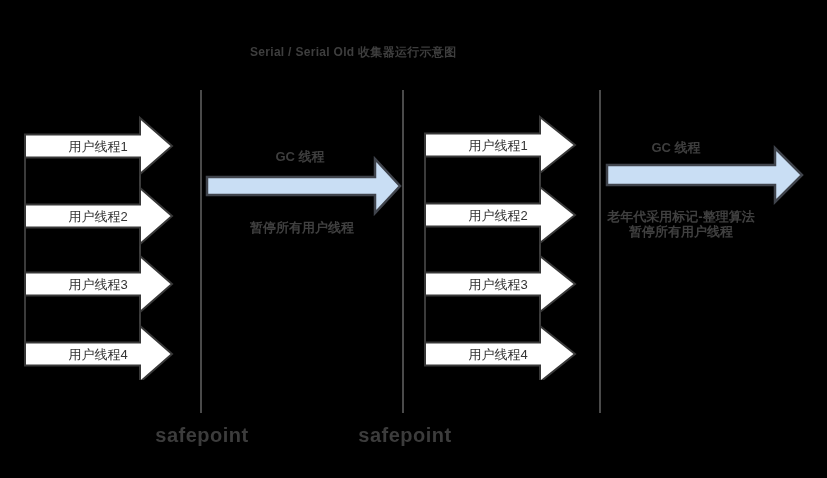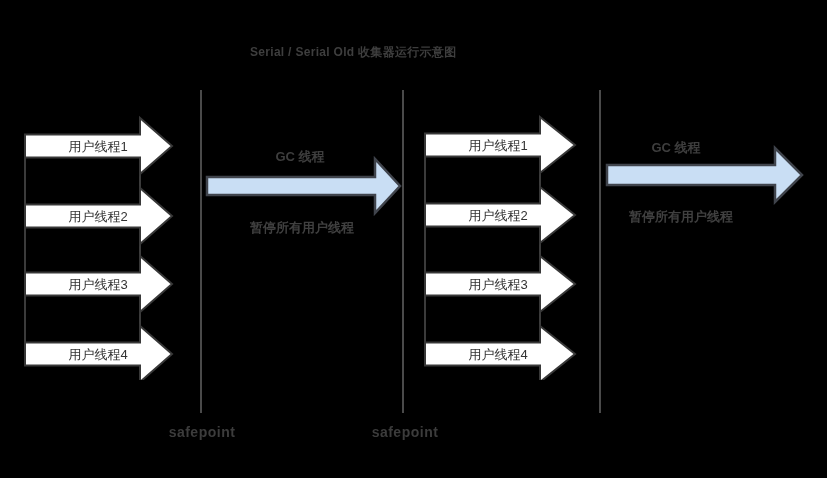--- a/index.html
+++ b/index.html
@@ -19,21 +19,21 @@
   .vline.l3{left:599px;}
   .gc-label{
     font-size:13px;font-weight:bold;color:#3e3e3e;width:80px;text-align:center;
     white-space:nowrap;
   }
   .gc-desc{
     font-size:13px;font-weight:bold;color:#404040;width:170px;text-align:center;
     line-height:15px;white-space:nowrap;
   }
   .safepoint{
-    font-size:14px;font-weight:bold;color:#3c3c3c;width:100px;text-align:center;
+    font-size:20px;font-weight:bold;color:#3c3c3c;width:100px;text-align:center;
     top:424px;letter-spacing:0.5px;
   }
   svg text.thread-label{
     font-family:"Liberation Sans","DejaVu Sans",sans-serif;
     font-size:13px;fill:#333333;text-anchor:middle;
   }
 </style>
 </head>
 <body>
 
@@ -75,19 +75,20 @@
   </svg>
   <div class="abs gc-desc" style="left:217px;top:220px;">
     <div>暂停所有用户线程</div>
   </div>
 
   <div class="abs gc-label" style="left:636px;top:139px;">GC 线程</div>
   <svg class="abs" style="left:605px;top:145px;" width="210" height="60">
     <path d="M2,20 H170 V3 L197,30 L170,57 V40 H2 Z" fill="#c9def4" stroke="#40444c" stroke-width="2.5"></path>
   </svg>
   <div class="abs gc-desc" style="left:596px;top:209px;">
+    <div>老年代采用标记-整理算法</div>
     <div>暂停所有用户线程</div>
   </div>
 
   <div class="abs safepoint" style="left:152px;">safepoint</div>
   <div class="abs safepoint" style="left:355px;">safepoint</div>
 
 </div>
 
 </body></html>

